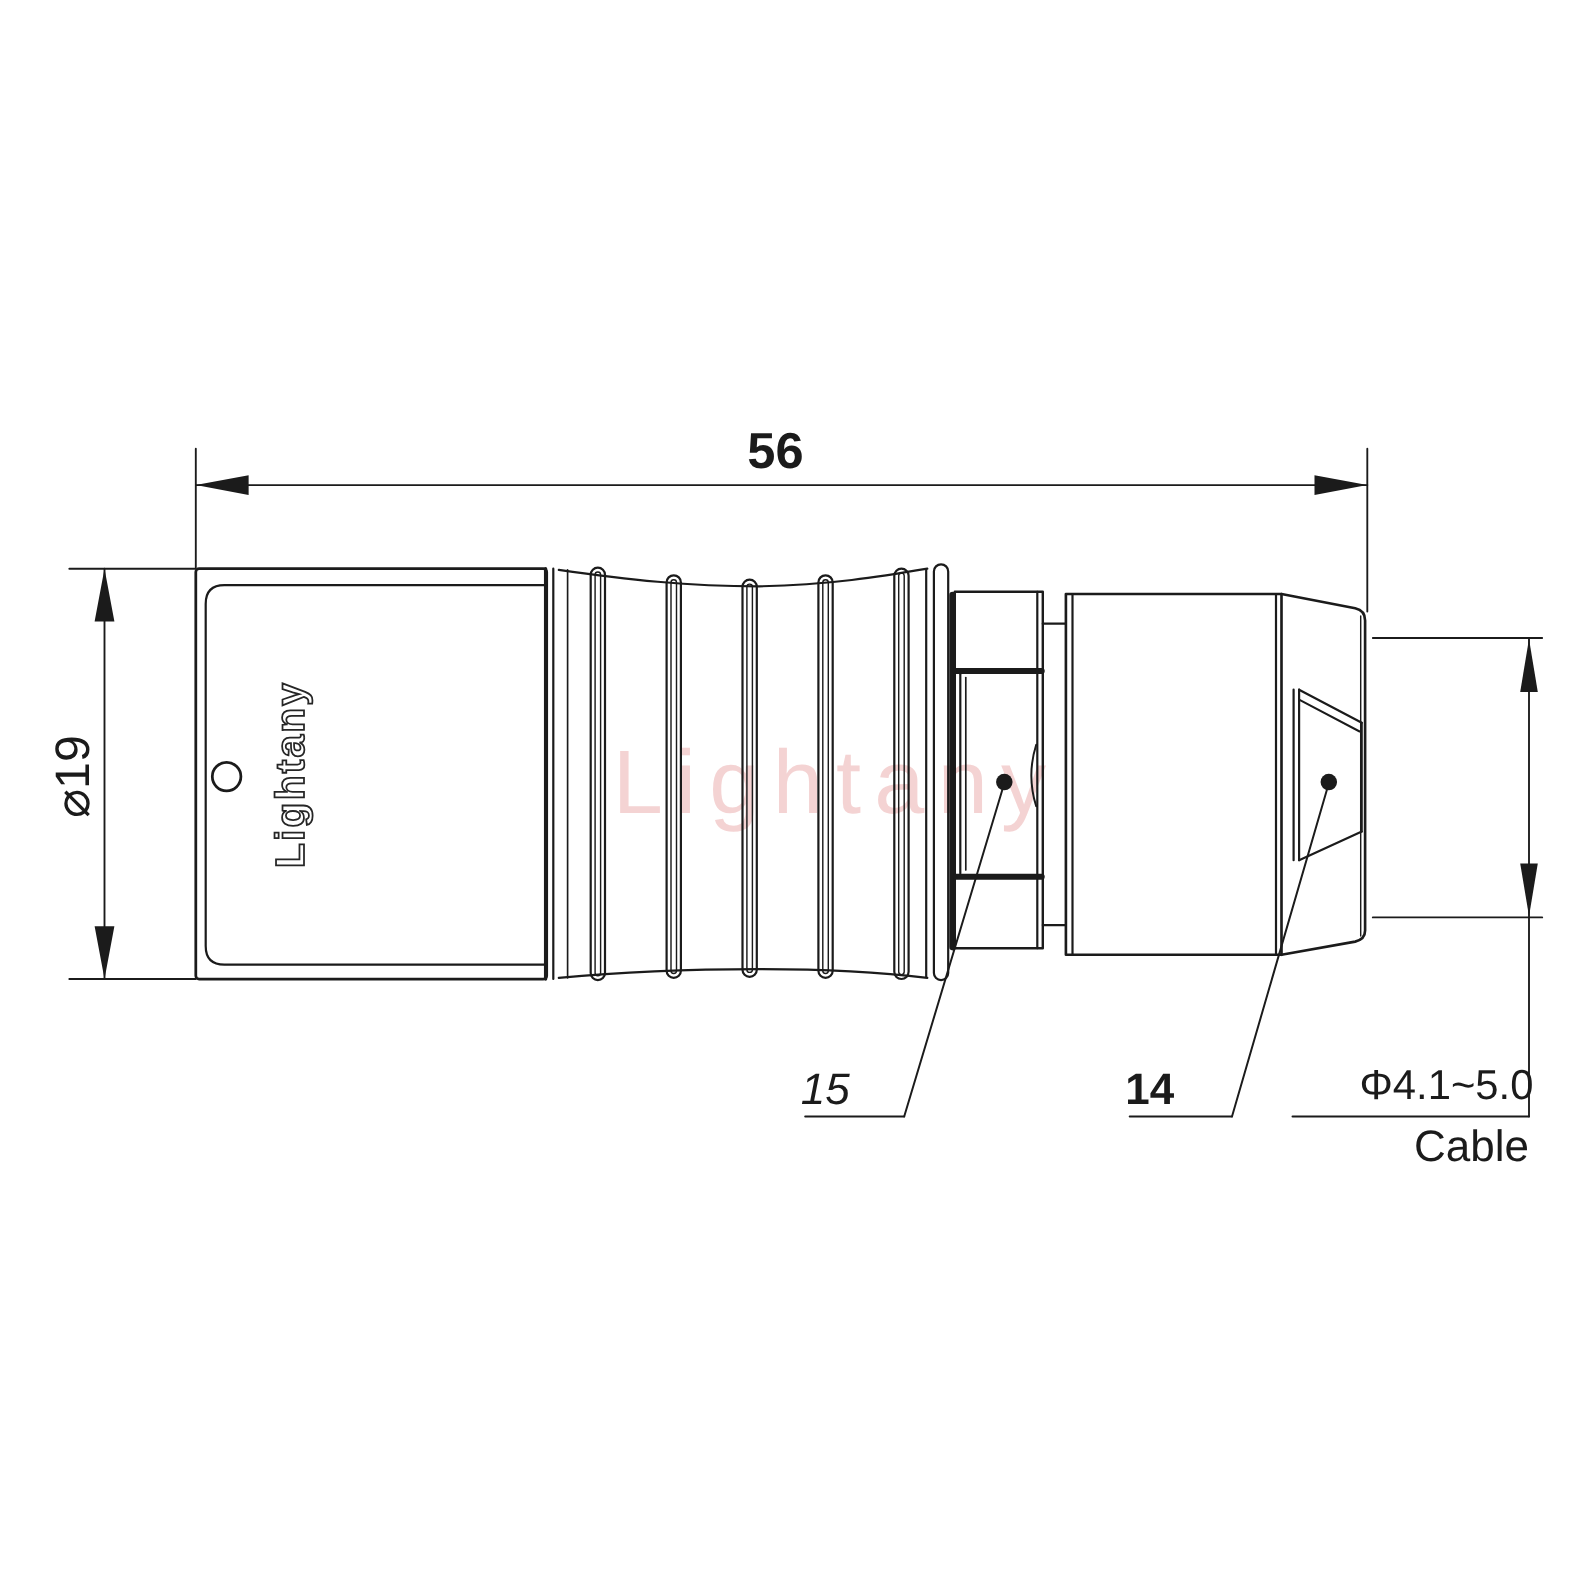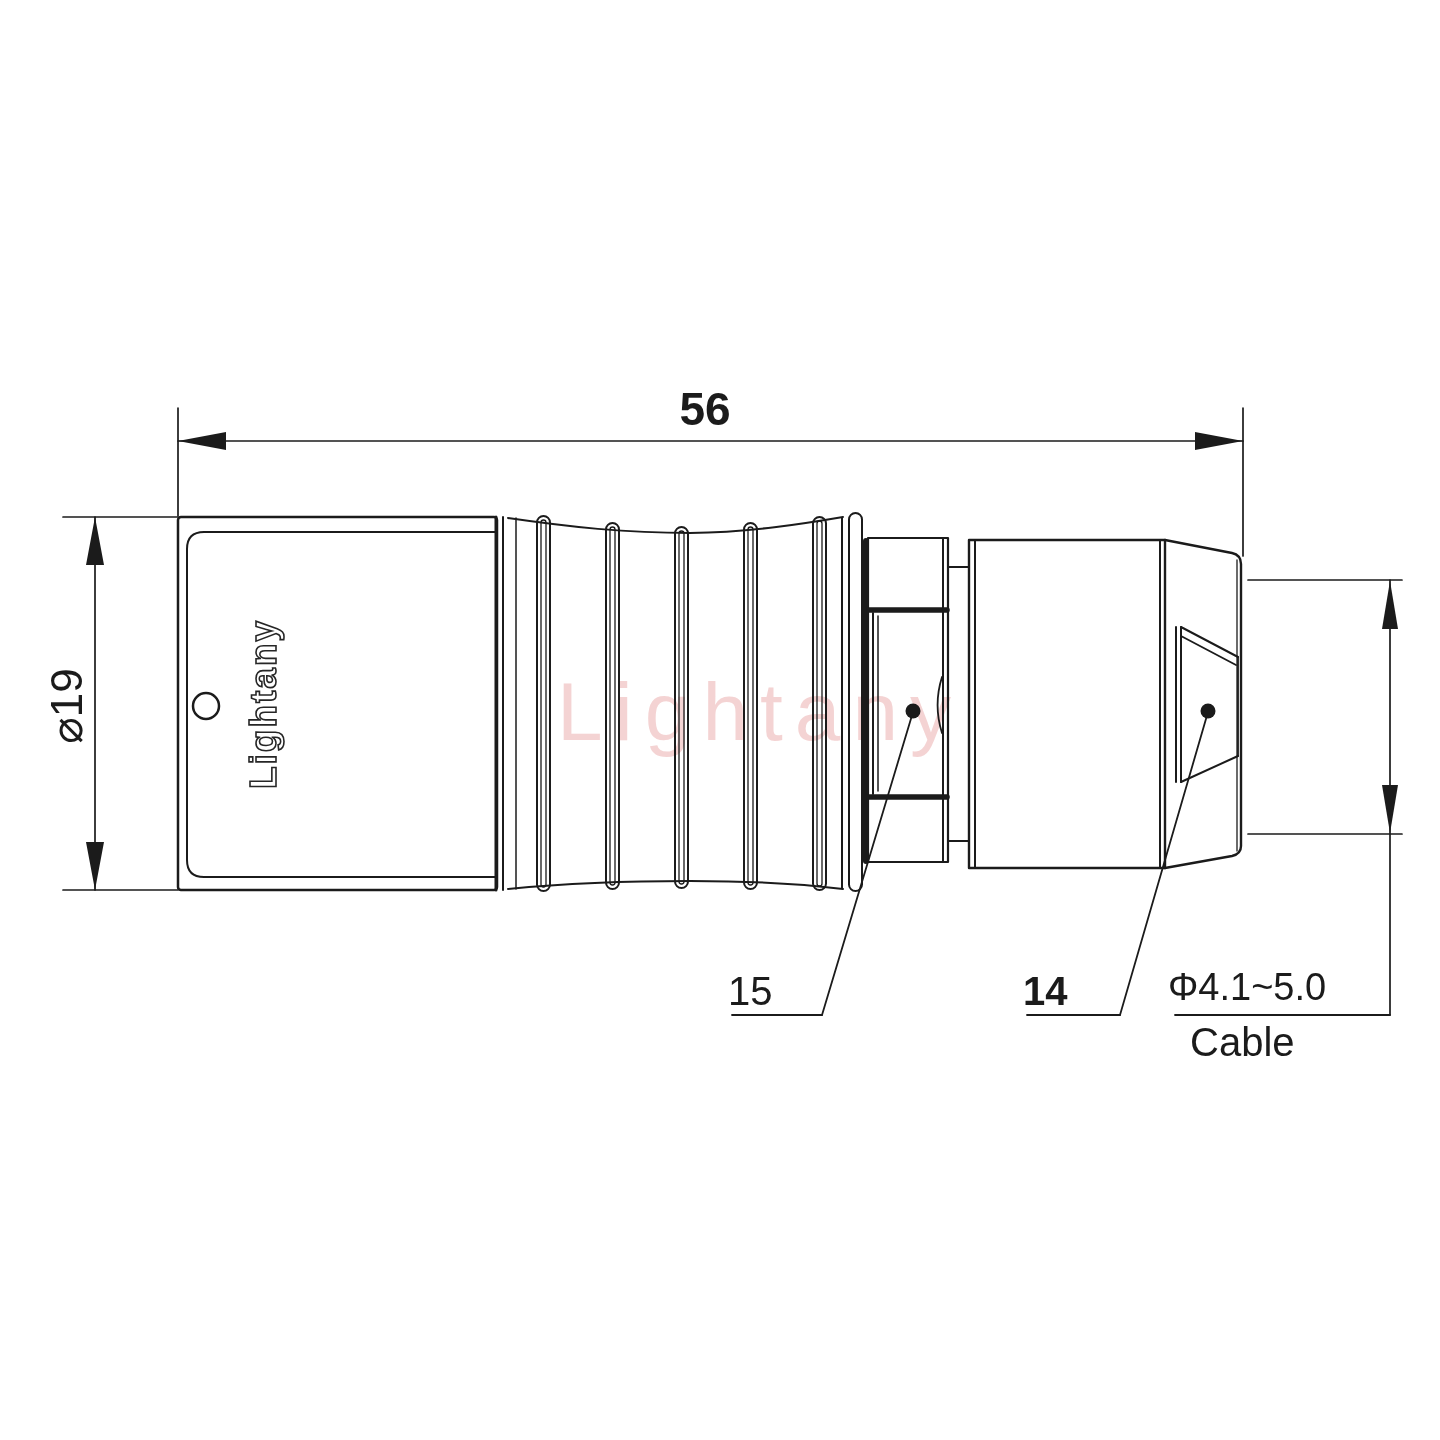--- a/index.html
+++ b/index.html
@@ -9,24 +9,24 @@
   }
   .canvas svg{position:absolute;left:0;top:0;}
   .ln{fill:none;stroke:#1b1b1b;stroke-linecap:round;stroke-linejoin:round;}
   .fl{fill:#1b1b1b;stroke:none;}
   .lbl{position:absolute;white-space:nowrap;}
   .dim-56{left:655px;top:384px;width:100px;text-align:center;font-size:46px;line-height:50px;font-weight:bold;}
   .dim-19{
     left:-33px;top:683px;width:200px;height:46px;text-align:center;
     font-size:44px;line-height:46px;transform:rotate(-90deg);
   }
-  .part-15{left:728px;top:969px;font-size:40px;line-height:44px;}
+  .part-15{left:728px;top:969px;font-size:40px;line-height:44px;font-style:italic;}
   .part-14{left:1023px;top:969px;font-size:40px;line-height:44px;font-weight:bold;}
-  .cable-range{left:1168px;top:965px;width:236px;font-size:38px;line-height:44px;}
-  .cable-caption{left:1190px;top:1020px;width:200px;text-align:left;font-size:40px;line-height:44px;}
+  .cable-range{left:1197px;top:965px;width:236px;text-align:center;font-size:38px;line-height:44px;}
+  .cable-caption{left:1190px;top:1020px;width:200px;text-align:right;font-size:40px;line-height:44px;}
   .logo{
     left:154px;top:682px;width:220px;height:44px;text-align:center;
     transform:rotate(-90deg);font-size:37px;line-height:44px;font-weight:700;
     letter-spacing:2px;-webkit-text-stroke:1.6px #262626;color:rgba(255,255,255,0);
   }
   .watermark{
     left:420px;top:664px;width:680px;text-align:center;font-size:82px;line-height:96px;
     letter-spacing:12px;color:rgba(231,158,158,0.45);
   }
 </style>

